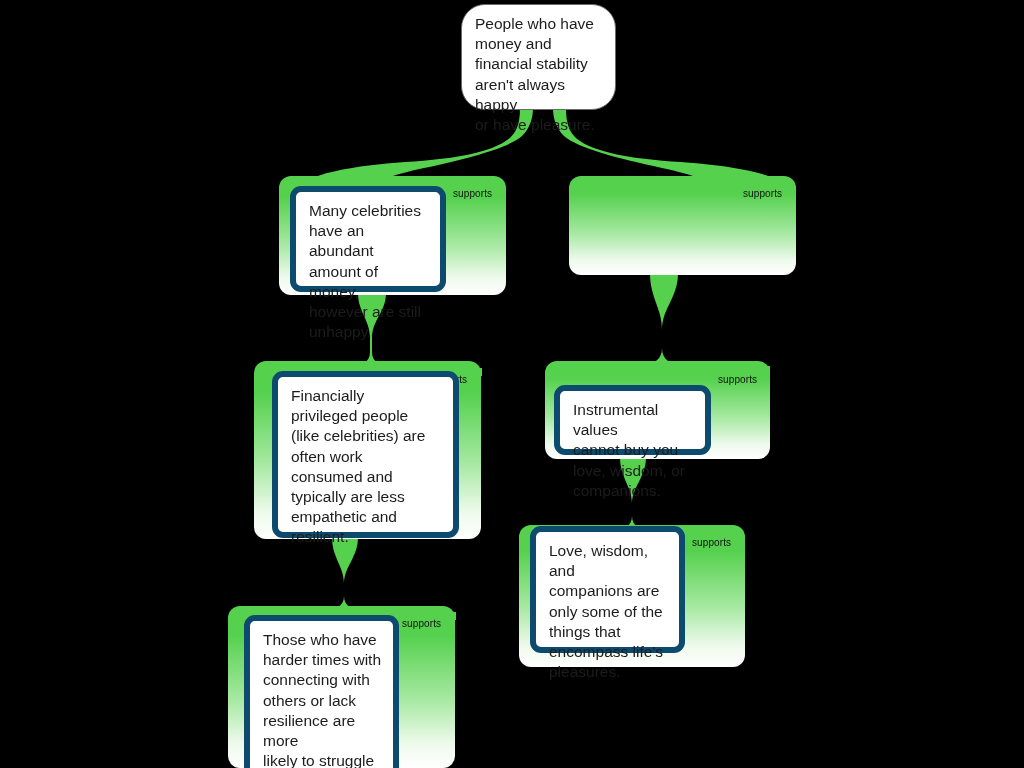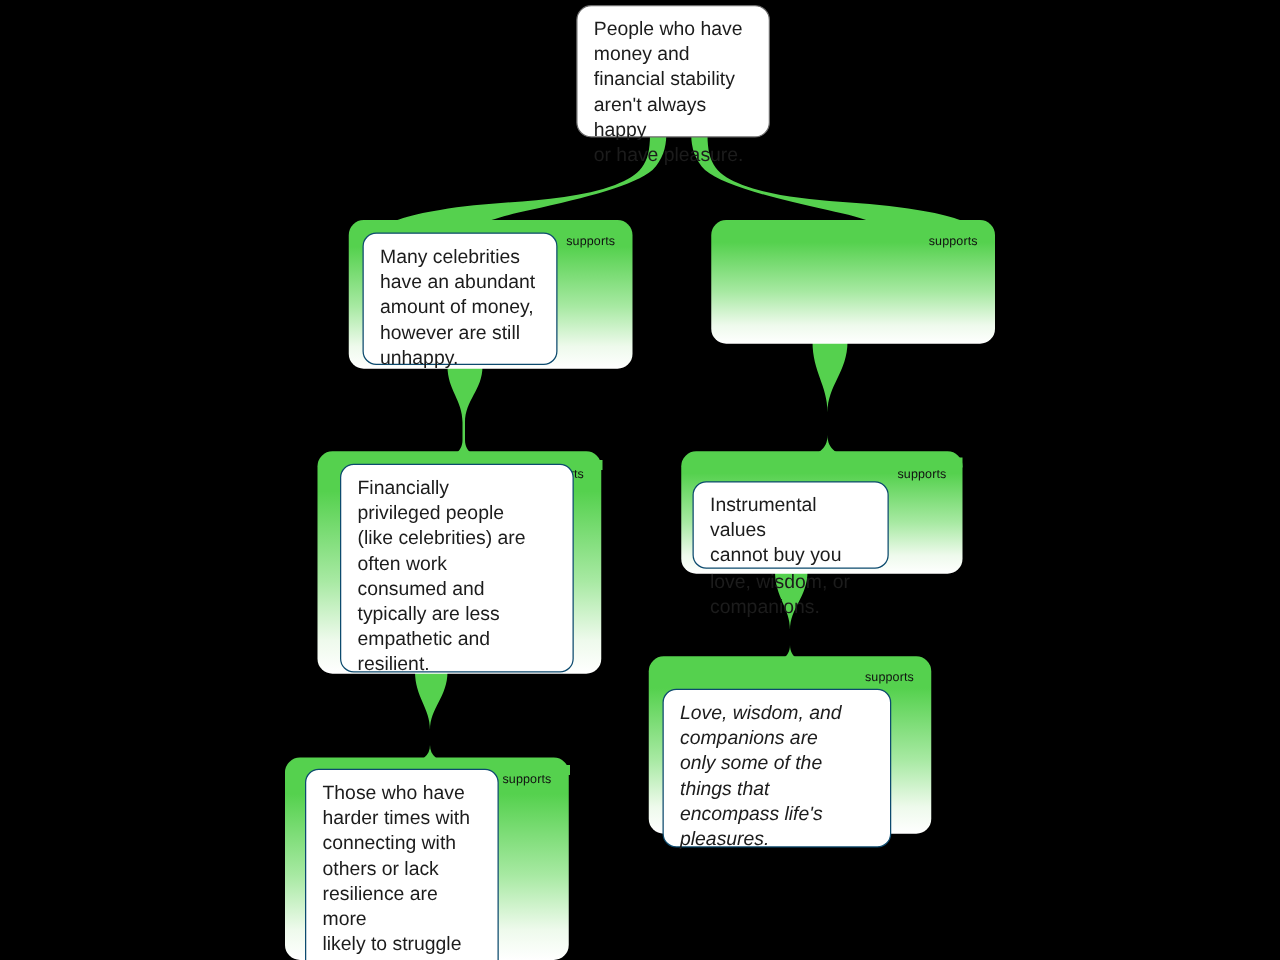--- a/index.html
+++ b/index.html
@@ -41,33 +41,33 @@
     height: 100%;
     border-radius: 12px;
     background: linear-gradient(to bottom, #55d14e 0%, #55d14e 18%, #a7e9a2 58%, #eefaec 85%, #ffffff 100%);
   }
 
   
   .card {
     position: absolute;
     box-sizing: border-box;
     background: #ffffff;
-    border: 1px solid #0c4a6e;
+    border: 6px solid #0c4a6e;
     border-radius: 11px;
     padding: 9px 12px 8px 13px;
     color: #1c1c1c;
     font-size: 15.5px;
     line-height: 20.2px;
     white-space: pre-line;
   }
 
   
   .card.root {
     border: 1px solid #6b6b6b;
-    border-radius: 12px;
+    border-radius: 24px;
   }
 
   .supports-label {
     position: absolute;
     font-size: 10px;
     line-height: 12px;
     color: #111111;
     letter-spacing: 0.1px;
     white-space: nowrap;
   }
@@ -193,21 +193,21 @@
     <span class="supports-label" style="left:173px; top:13px;">supports</span>
     <div class="card" style="left:9px; top:24px; width:157px; height:70px;">Instrumental values
 cannot buy you
 love, wisdom, or
 companions.</div>
   </div>
 
   <div class="node" style="left:519px; top:525px; width:226px; height:142px;">
     <div class="shell"></div>
     <span class="supports-label" style="left:173px; top:12px;">supports</span>
-    <div class="card" style="left:11px; top:26px; width:183px; height:127px;font-style:italic;">Love, wisdom, and
+    <div class="card" style="left:11px; top:1px; width:155px; height:127px;">Love, wisdom, and
 companions are
 only some of the
 things that
 encompass life's
 pleasures.</div>
   </div>
 
   <div class="node" style="left:228px; top:606px; width:227px; height:162px;">
     <div class="shell"></div>
     <span class="supports-label" style="left:174px; top:12px;">supports</span>

